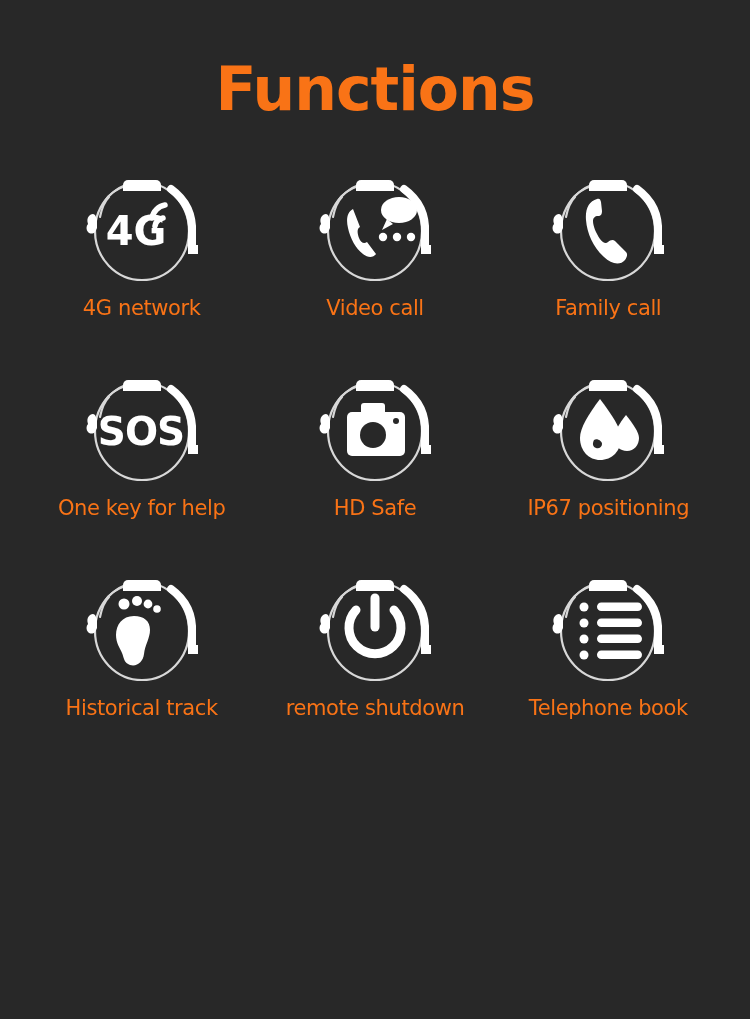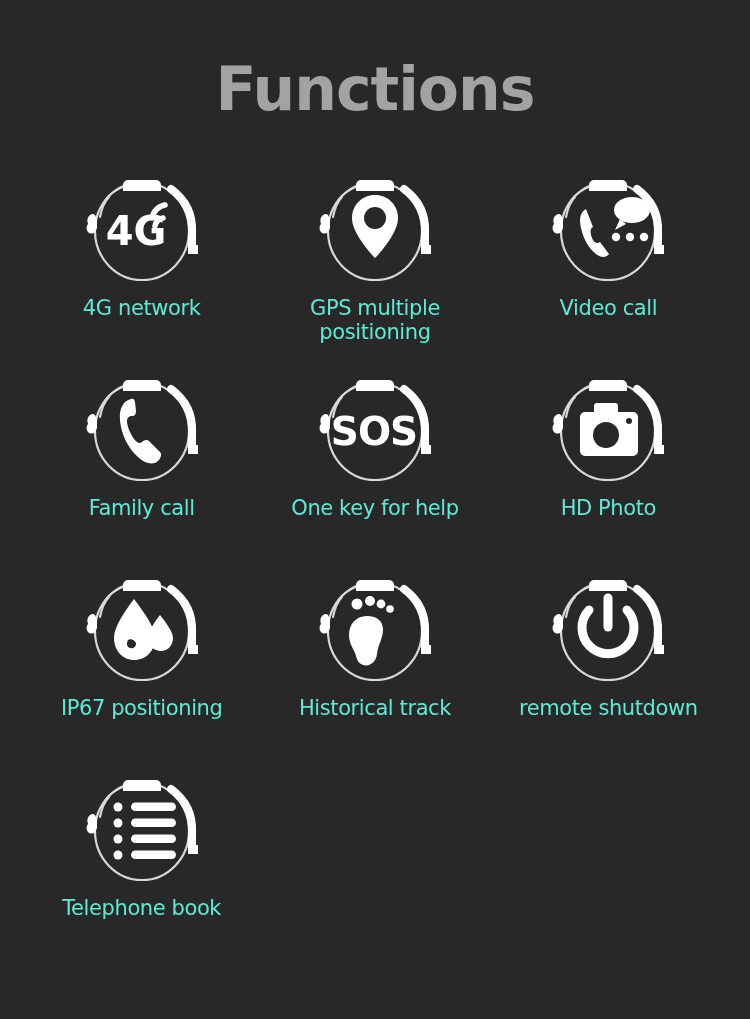--- a/index.html
+++ b/index.html
@@ -26,21 +26,21 @@
     align-items:center;
   }
 
   
   .title {
     margin-top:58px;
     font-family:"DejaVu Sans", sans-serif;
     font-size:60px;
     font-weight:bold;
     letter-spacing:0.5px;
-    color:#a3a3a3;
+    color:#f97316;
     line-height:1.05;
     text-align:center;
   }
 
   
   .grid {
     margin-top:42px;
     width:700px;
     display:grid;
     grid-template-columns:repeat(3, 1fr);
@@ -65,21 +65,21 @@
     justify-content:center;
   }
   .icon-wrap svg { display:block; width:132px; height:132px; overflow:visible; }
 
   .cell-label {
     margin-top:2px;
     font-family:"DejaVu Sans", sans-serif;
     font-size:21px;
     font-weight:normal;
     line-height:1.14;
-    color:#5eead4;
+    color:#f97316;
     text-align:center;
     max-width:230px;
     white-space:pre-line;
   }
 
   
   .cell-label { letter-spacing:-0.4px; }
   .title { letter-spacing:-1px; }
 </style>
 </head>
@@ -108,41 +108,20 @@
           <text x="60" y="82" text-anchor="middle" fill="#ffffff" font-family="DejaVu Sans, sans-serif" font-size="40" font-weight="bold">4G</text>
           <g fill="none" stroke="#ffffff" stroke-width="5.5" stroke-linecap="round">
             <path d="M76 55 a16 16 0 0 1 13 -13"></path>
             <path d="M79 63 a10 10 0 0 1 8 -8"></path>
           </g>
         </svg>
       </div>
       <div class="cell-label">4G network</div>
     </div>
 
-    <div class="cell">
-      <div class="icon-wrap">
-        <svg viewBox="0 0 132 132" xmlns="http://www.w3.org/2000/svg">
-          <g fill="none" stroke="#d8d8d8" stroke-width="2.2" stroke-linecap="round">
-            <ellipse cx="66" cy="68" rx="47" ry="49"></ellipse>
-            <path d="M26 44 C32 27, 52 19, 72 21"></path>
-            <path d="M24 54 C26 44, 29 38, 33 34"></path>
-          </g>
-          <g fill="#ffffff">
-            <path d="M52 17 h28 a5 5 0 0 1 5 5 v6 h-38 v-6 a5 5 0 0 1 5 -5 z"></path>
-            <path d="M13 53 c-2 2 -2 5 -1 8 c-2 2 -2 6 0 8 c2 2 5 2 7 0 l2 -4 l0 -9 l-2 -4 c-2 -2 -4 -1 -6 1 z"></path>
-          </g>
-          <path d="M95 26 C110 37, 117 52, 116 70 L116 84" fill="none" stroke="#ffffff" stroke-width="8" stroke-linecap="round"></path>
-          <path d="M112 82 h10 v9 h-10 z" fill="#ffffff"></path>
-          <path d="M66 32 c-13 0 -23 10 -23 23 c0 17 23 40 23 40 c0 0 23 -23 23 -40 c0 -13 -10 -23 -23 -23 z" fill="#ffffff"></path>
-          <circle cx="66" cy="55" r="11" fill="#282828"></circle>
-        </svg>
-      </div>
-      <div class="cell-label">GPS multiple
-positioning</div>
-    </div>
 
     <div class="cell">
       <div class="icon-wrap">
         <svg viewBox="0 0 132 132" xmlns="http://www.w3.org/2000/svg">
           <g fill="none" stroke="#d8d8d8" stroke-width="2.2" stroke-linecap="round">
             <ellipse cx="66" cy="68" rx="47" ry="49"></ellipse>
             <path d="M26 44 C32 27, 52 19, 72 21"></path>
             <path d="M24 54 C26 44, 29 38, 33 34"></path>
           </g>
           <g fill="#ffffff">
@@ -217,21 +196,21 @@
             <path d="M13 53 c-2 2 -2 5 -1 8 c-2 2 -2 6 0 8 c2 2 5 2 7 0 l2 -4 l0 -9 l-2 -4 c-2 -2 -4 -1 -6 1 z"></path>
           </g>
           <path d="M95 26 C110 37, 117 52, 116 70 L116 84" fill="none" stroke="#ffffff" stroke-width="8" stroke-linecap="round"></path>
           <path d="M112 82 h10 v9 h-10 z" fill="#ffffff"></path>
           <path d="M55 40 h18 a3 3 0 0 1 3 3 v6 h-24 v-6 a3 3 0 0 1 3 -3 z" fill="#ffffff"></path>
           <rect x="38" y="49" width="58" height="44" rx="5" fill="#ffffff"></rect>
           <circle cx="64" cy="72" r="13" fill="#282828"></circle>
           <circle cx="87" cy="58" r="3" fill="#282828"></circle>
         </svg>
       </div>
-      <div class="cell-label">HD Photo</div>
+      <div class="cell-label">HD Safe</div>
     </div>
 
     <div class="cell">
       <div class="icon-wrap">
         <svg viewBox="0 0 132 132" xmlns="http://www.w3.org/2000/svg">
           <g fill="none" stroke="#d8d8d8" stroke-width="2.2" stroke-linecap="round">
             <ellipse cx="66" cy="68" rx="47" ry="49"></ellipse>
             <path d="M26 44 C32 27, 52 19, 72 21"></path>
             <path d="M24 54 C26 44, 29 38, 33 34"></path>
           </g>

